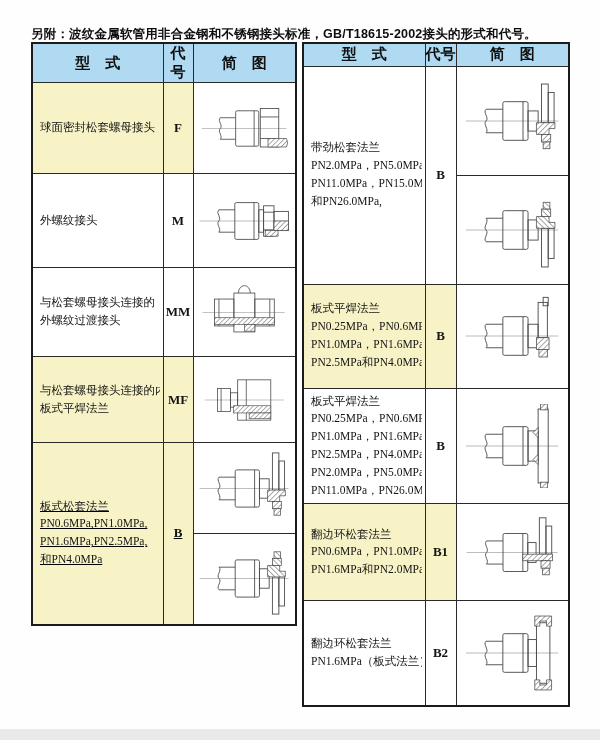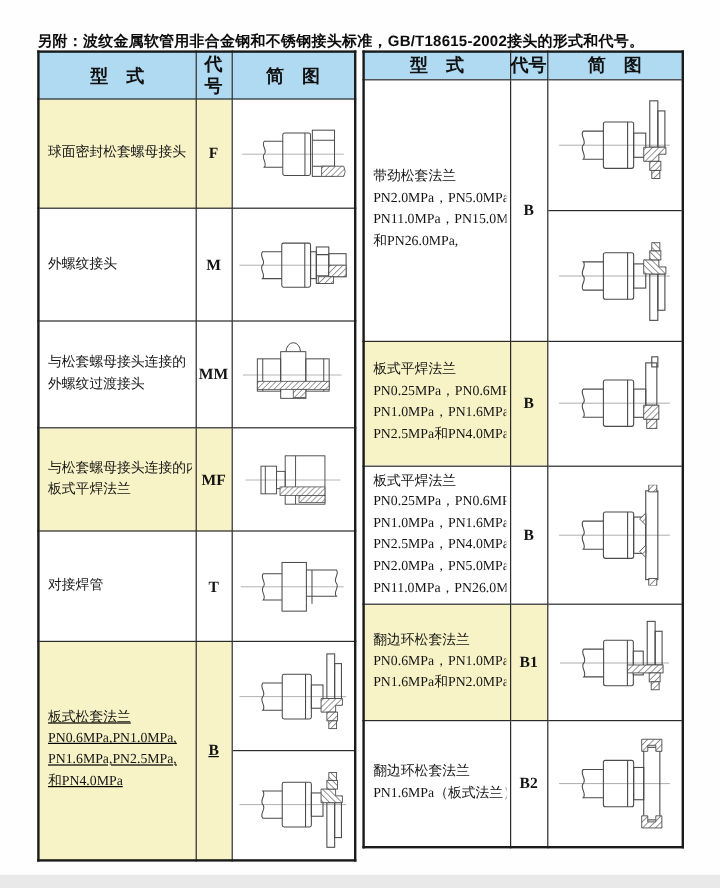--- a/index.html
+++ b/index.html
@@ -141,37 +141,20 @@
                   <line class="o" x1="25" y1="34" x2="25" y2="66"></line>
                   <rect class="o" x="38" y="40" width="10" height="20"></rect>
                   <rect class="o" x="48" y="22" width="46" height="56"></rect>
                   <line class="o" x1="60" y1="22" x2="60" y2="78"></line>
                   <rect class="h" x="42" y="58" width="52" height="10"></rect>
                   <rect class="h" x="64" y="68" width="30" height="8"></rect>
                 </svg>
               </div>
             </td>
           </tr>
-          <tr style="height: 92px;">
-            <td class="type">
-              <div>对接焊管</div>
-            </td>
-            <td class="code">T</td>
-            <td class="sk">
-              <div class="sub" style="height: 90px;">
-                <svg class="fit" viewBox="0 0 115 100" width="90" height="78" preserveAspectRatio="xMidYMid meet">
-                  <line class="c" x1="2" y1="50" x2="112" y2="50"></line>
-                  <path class="o" d="M46 36 H26 c-4 4 4 10 0 14 c-4 4 4 10 0 14 H46"></path>
-                  <rect class="o" x="46" y="24" width="26" height="52"></rect>
-                  <path class="o" d="M72 32 H104 c4 4 -4 10 0 14 c4 4 -4 10 0 14 H72"></path>
-                  <line class="o" x1="78" y1="32" x2="78" y2="68"></line>
-                </svg>
-              </div>
-            </td>
-          </tr>
           <tr style="height: 182px; text-decoration: underline;">
             <td class="type hl">
               <div>板式松套法兰</div>
               <div>PN0.6MPa,PN1.0MPa,</div>
               <div>PN1.6MPa,PN2.5MPa,</div>
               <div>和PN4.0MPa</div>
             </td>
             <td class="code hl">B</td>
             <td class="sk">
               <div class="sub" style="height: 90px;">

